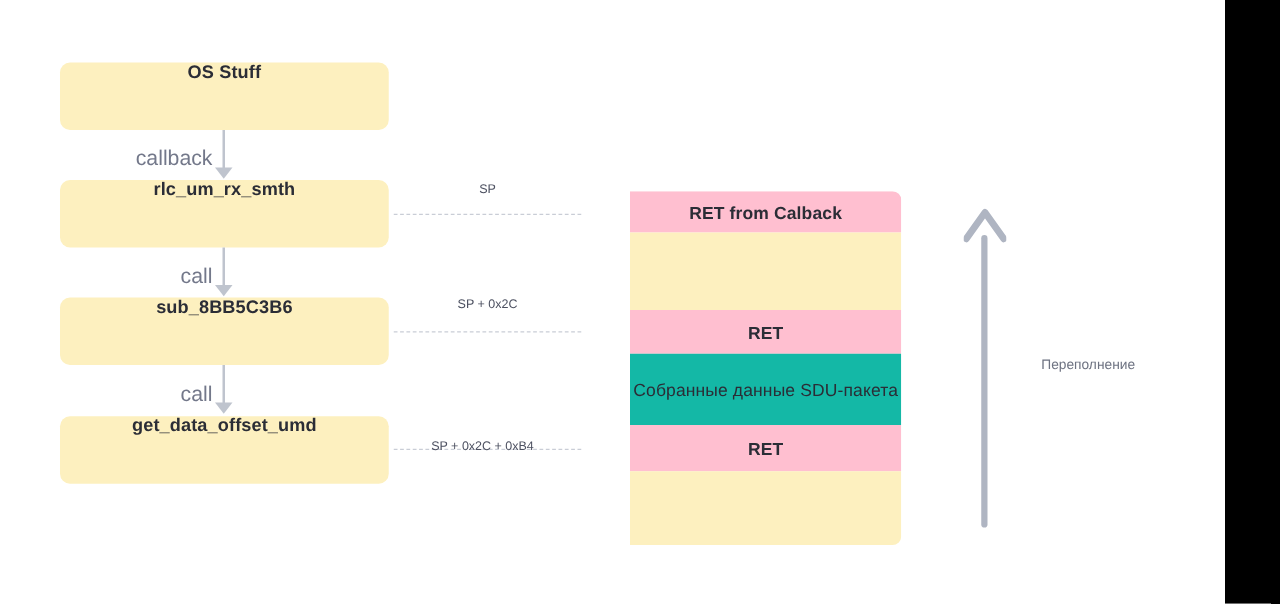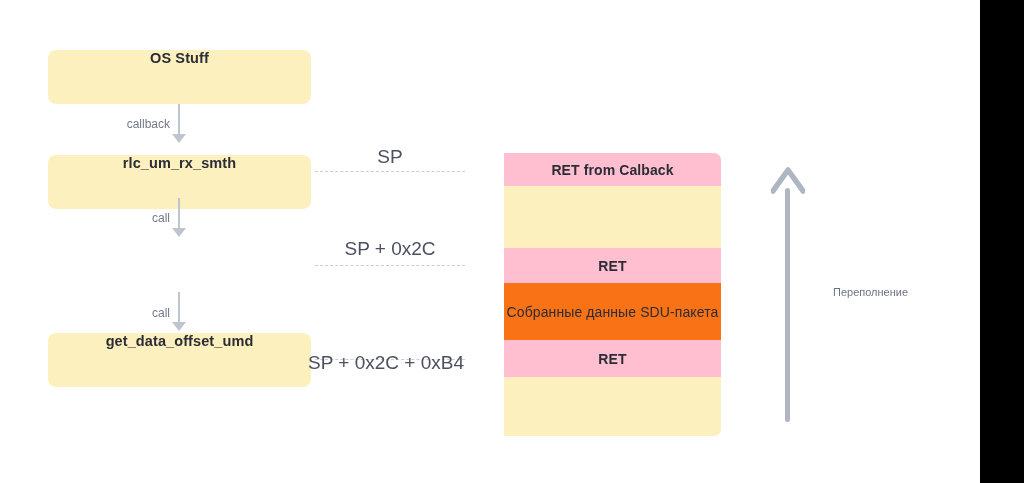--- a/index.html
+++ b/index.html
@@ -46,21 +46,21 @@
     display: flex;
     align-items: flex-start;
     justify-content: center;
     color: #2B2D36;
     font-size: 14.5px;
     font-weight: bold;
     letter-spacing: 0.1px;
   }
 
   .flow-box.b0 { top: 50px; }
-  .flow-box.b1 { top: 155px; }
+  .flow-box.b1 { top: 144px; }
   .flow-box.b2 { top: 238px; }
   .flow-box.b3 { top: 333px; }
 
   
   .connector {
     position: absolute;
     left: 178px;
     width: 2px;
     background: #BFC4CE;
   }
@@ -76,21 +76,21 @@
     border-right: 7px solid transparent;
     border-top: 9px solid #BFC4CE;
   }
   .arrowhead.a0 { top: 134px; }
   .arrowhead.a1 { top: 228px; }
   .arrowhead.a2 { top: 322px; }
 
   .edge-label {
     position: absolute;
     color: #73788A;
-    font-size: 12px;
+    font-size: 17px;
     text-align: right;
     width: 80px;
     left: 90px;
   }
   .edge-label.l0 { top: 117px; }
   .edge-label.l1 { top: 211px; }
   .edge-label.l2 { top: 306px; }
 
   
   .sp-line {
@@ -100,21 +100,21 @@
     height: 0;
     border-top: 1.5px dashed #C9CDD6;
   }
   .sp-line.s0 { top: 171px; }
   .sp-line.s1 { top: 265px; }
   .sp-line.s2 { top: 359px; }
 
   .sp-label {
     position: absolute;
     color: #4C5060;
-    font-size: 19px;
+    font-size: 10px;
     text-align: center;
     white-space: nowrap;
     transform: translateX(-50%);
   }
   .sp-label.p0 { left: 390px; top: 146px; }
   .sp-label.p1 { left: 390px; top: 238px; }
   .sp-label.p2 { left: 386px; top: 352px; }
 
   
   .stack {
@@ -171,20 +171,23 @@
 <body>
 
 <div id="canvas">
 
   <div class="flow-box b0">
     <span>OS Stuff</span>
   </div>
   <div class="flow-box b1">
     <span>rlc_um_rx_smth</span>
   </div>
+  <div class="flow-box b2">
+    <span>sub_8BB5C3B6</span>
+  </div>
   <div class="flow-box b3">
     <span>get_data_offset_umd</span>
   </div>
 
   <div class="connector c0"></div>
   <div class="arrowhead a0"></div>
   <div class="edge-label l0">callback</div>
 
   <div class="connector c1"></div>
   <div class="arrowhead a1"></div>
@@ -204,21 +207,21 @@
   <div class="sp-label p2">SP + 0x2C + 0xB4</div>
 
   <div class="stack" id="stack">
       <div class="stack-seg" style="background: rgb(255, 191, 208); height: 33px;">
         <span>RET from Calback</span>
       </div>
       <div class="stack-seg plain" style="background: rgb(253, 240, 191); height: 62px;"></div>
       <div class="stack-seg" style="background: rgb(255, 191, 208); height: 35px;">
         <span>RET</span>
       </div>
-      <div class="stack-seg plain" style="background: #f97316; height: 57px;">
+      <div class="stack-seg plain" style="background: #14b8a6; height: 57px;">
         <span>Собранные данные SDU-пакета</span>
       </div>
       <div class="stack-seg" style="background: rgb(255, 191, 208); height: 37px;">
         <span>RET</span>
       </div>
       <div class="stack-seg plain" style="background: rgb(253, 240, 191); height: 59px;"></div>
     </div>
 
   <div class="ovf-shaft"></div>
   <div class="ovf-head">

